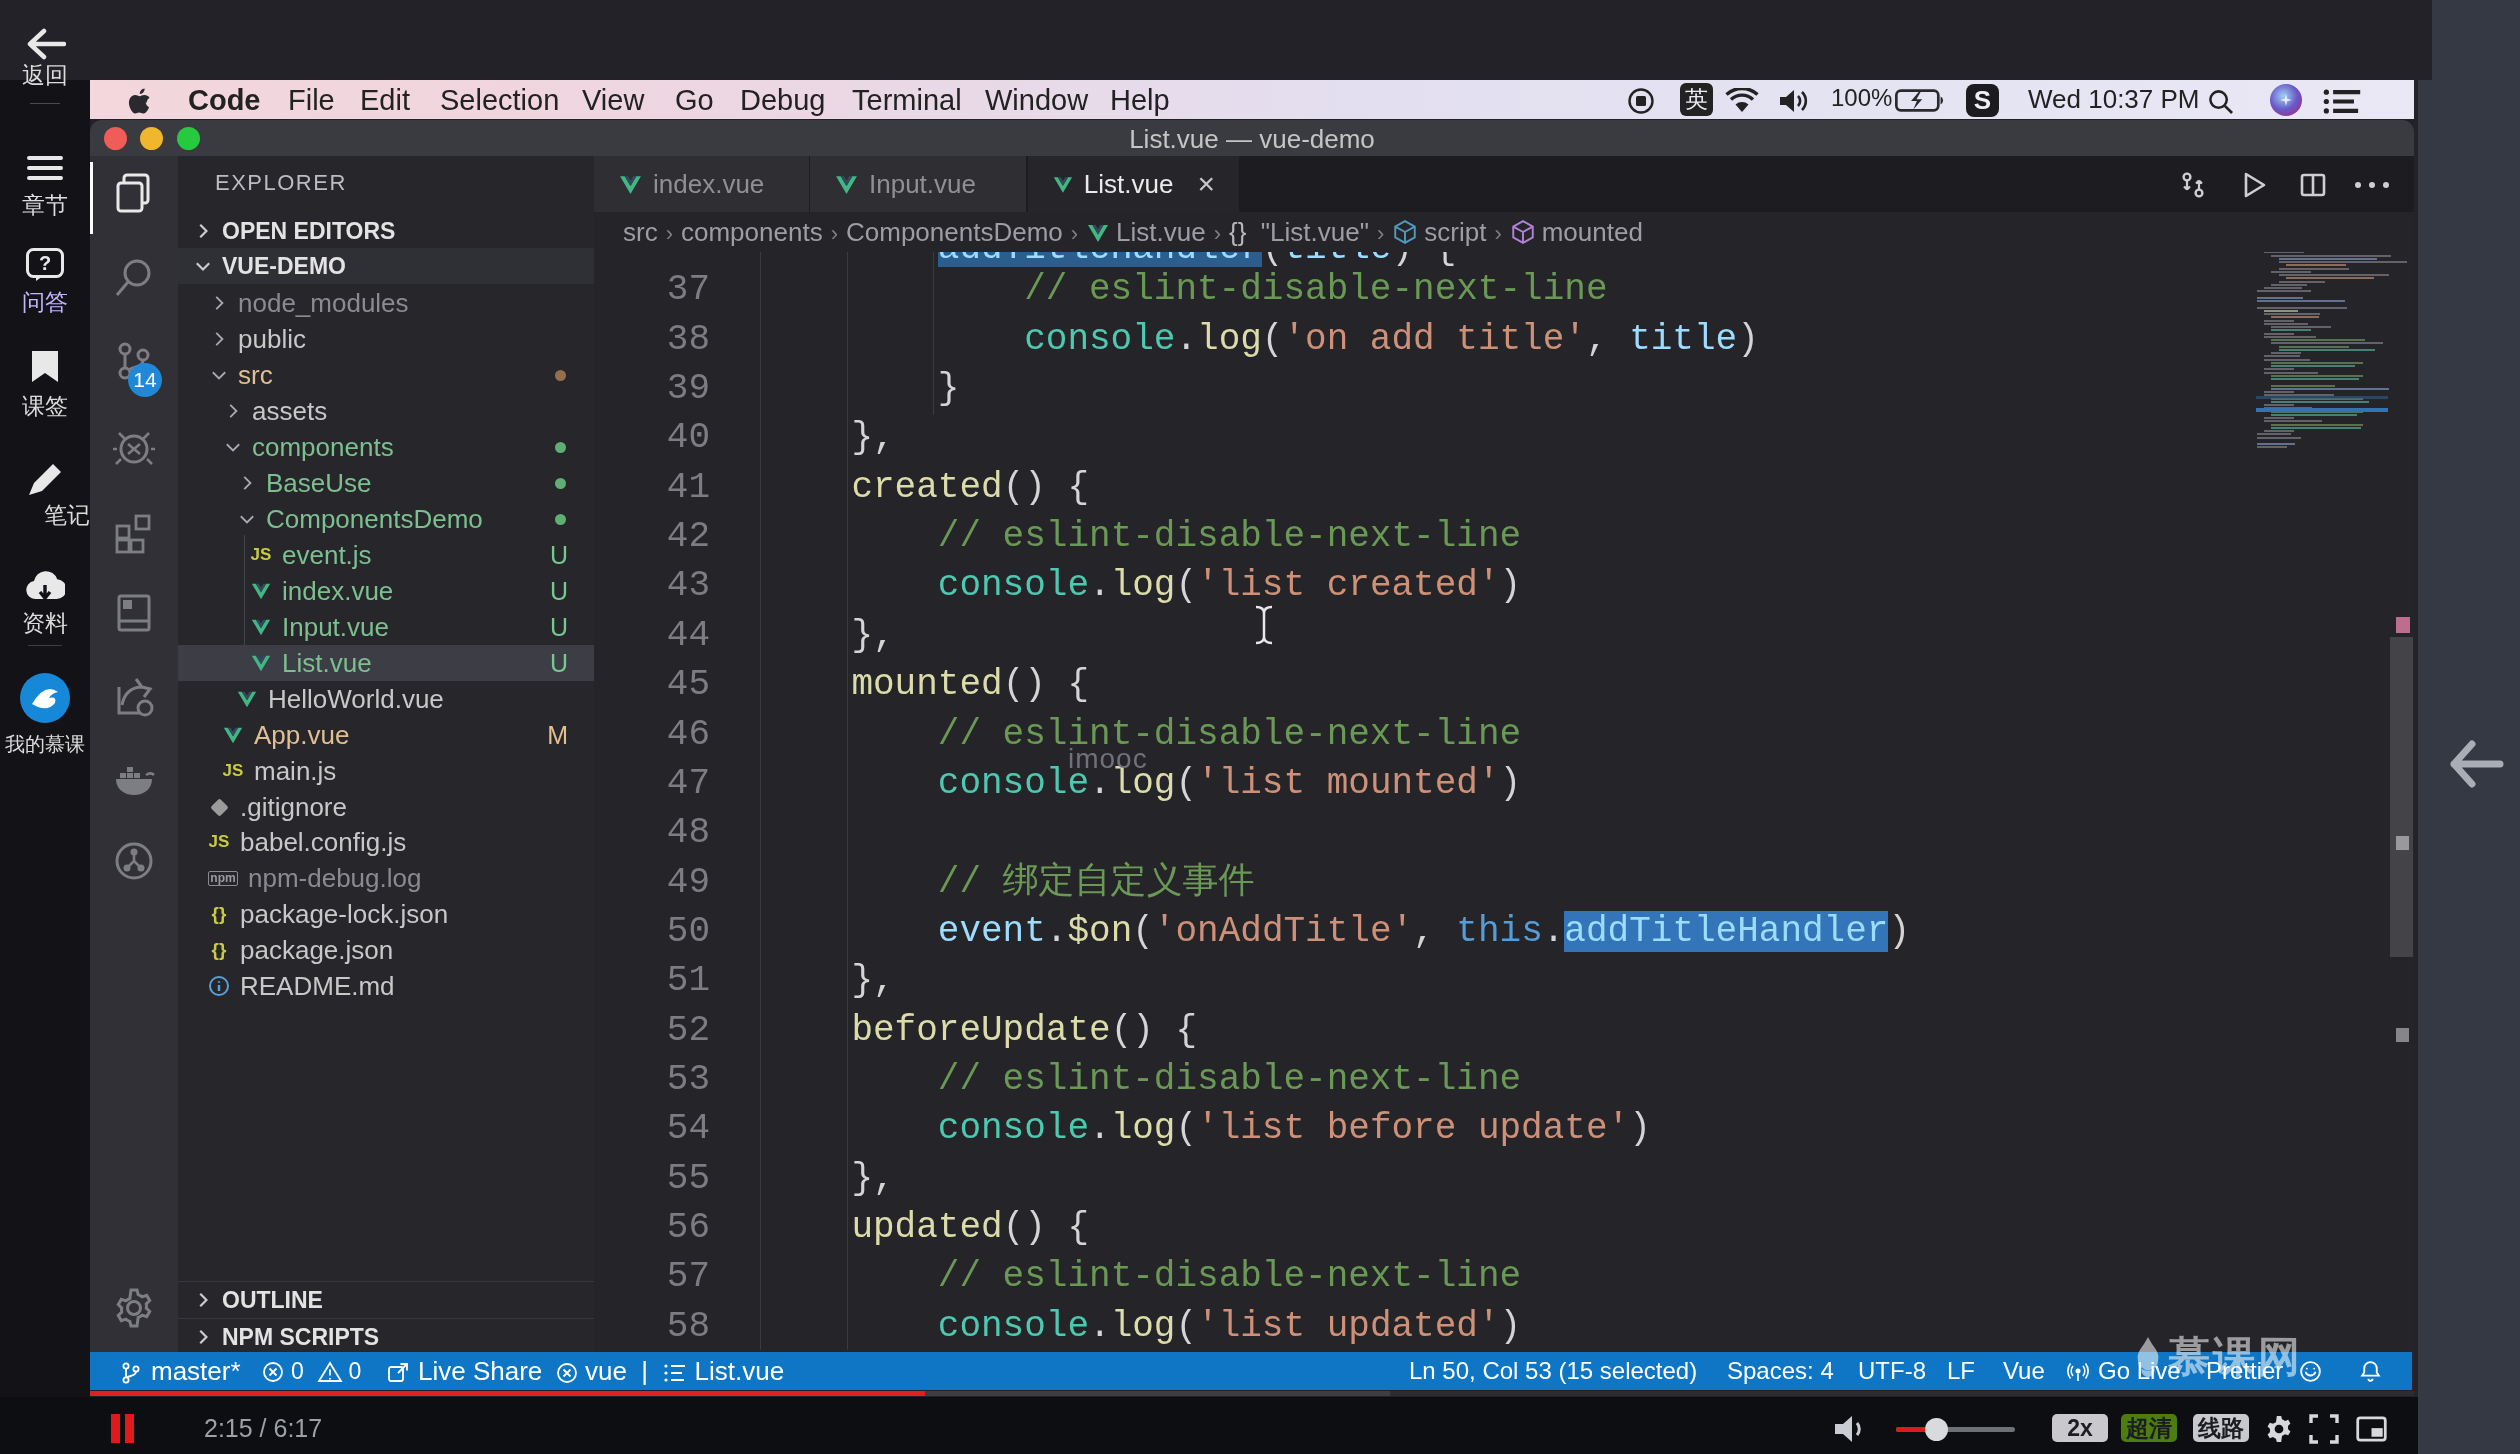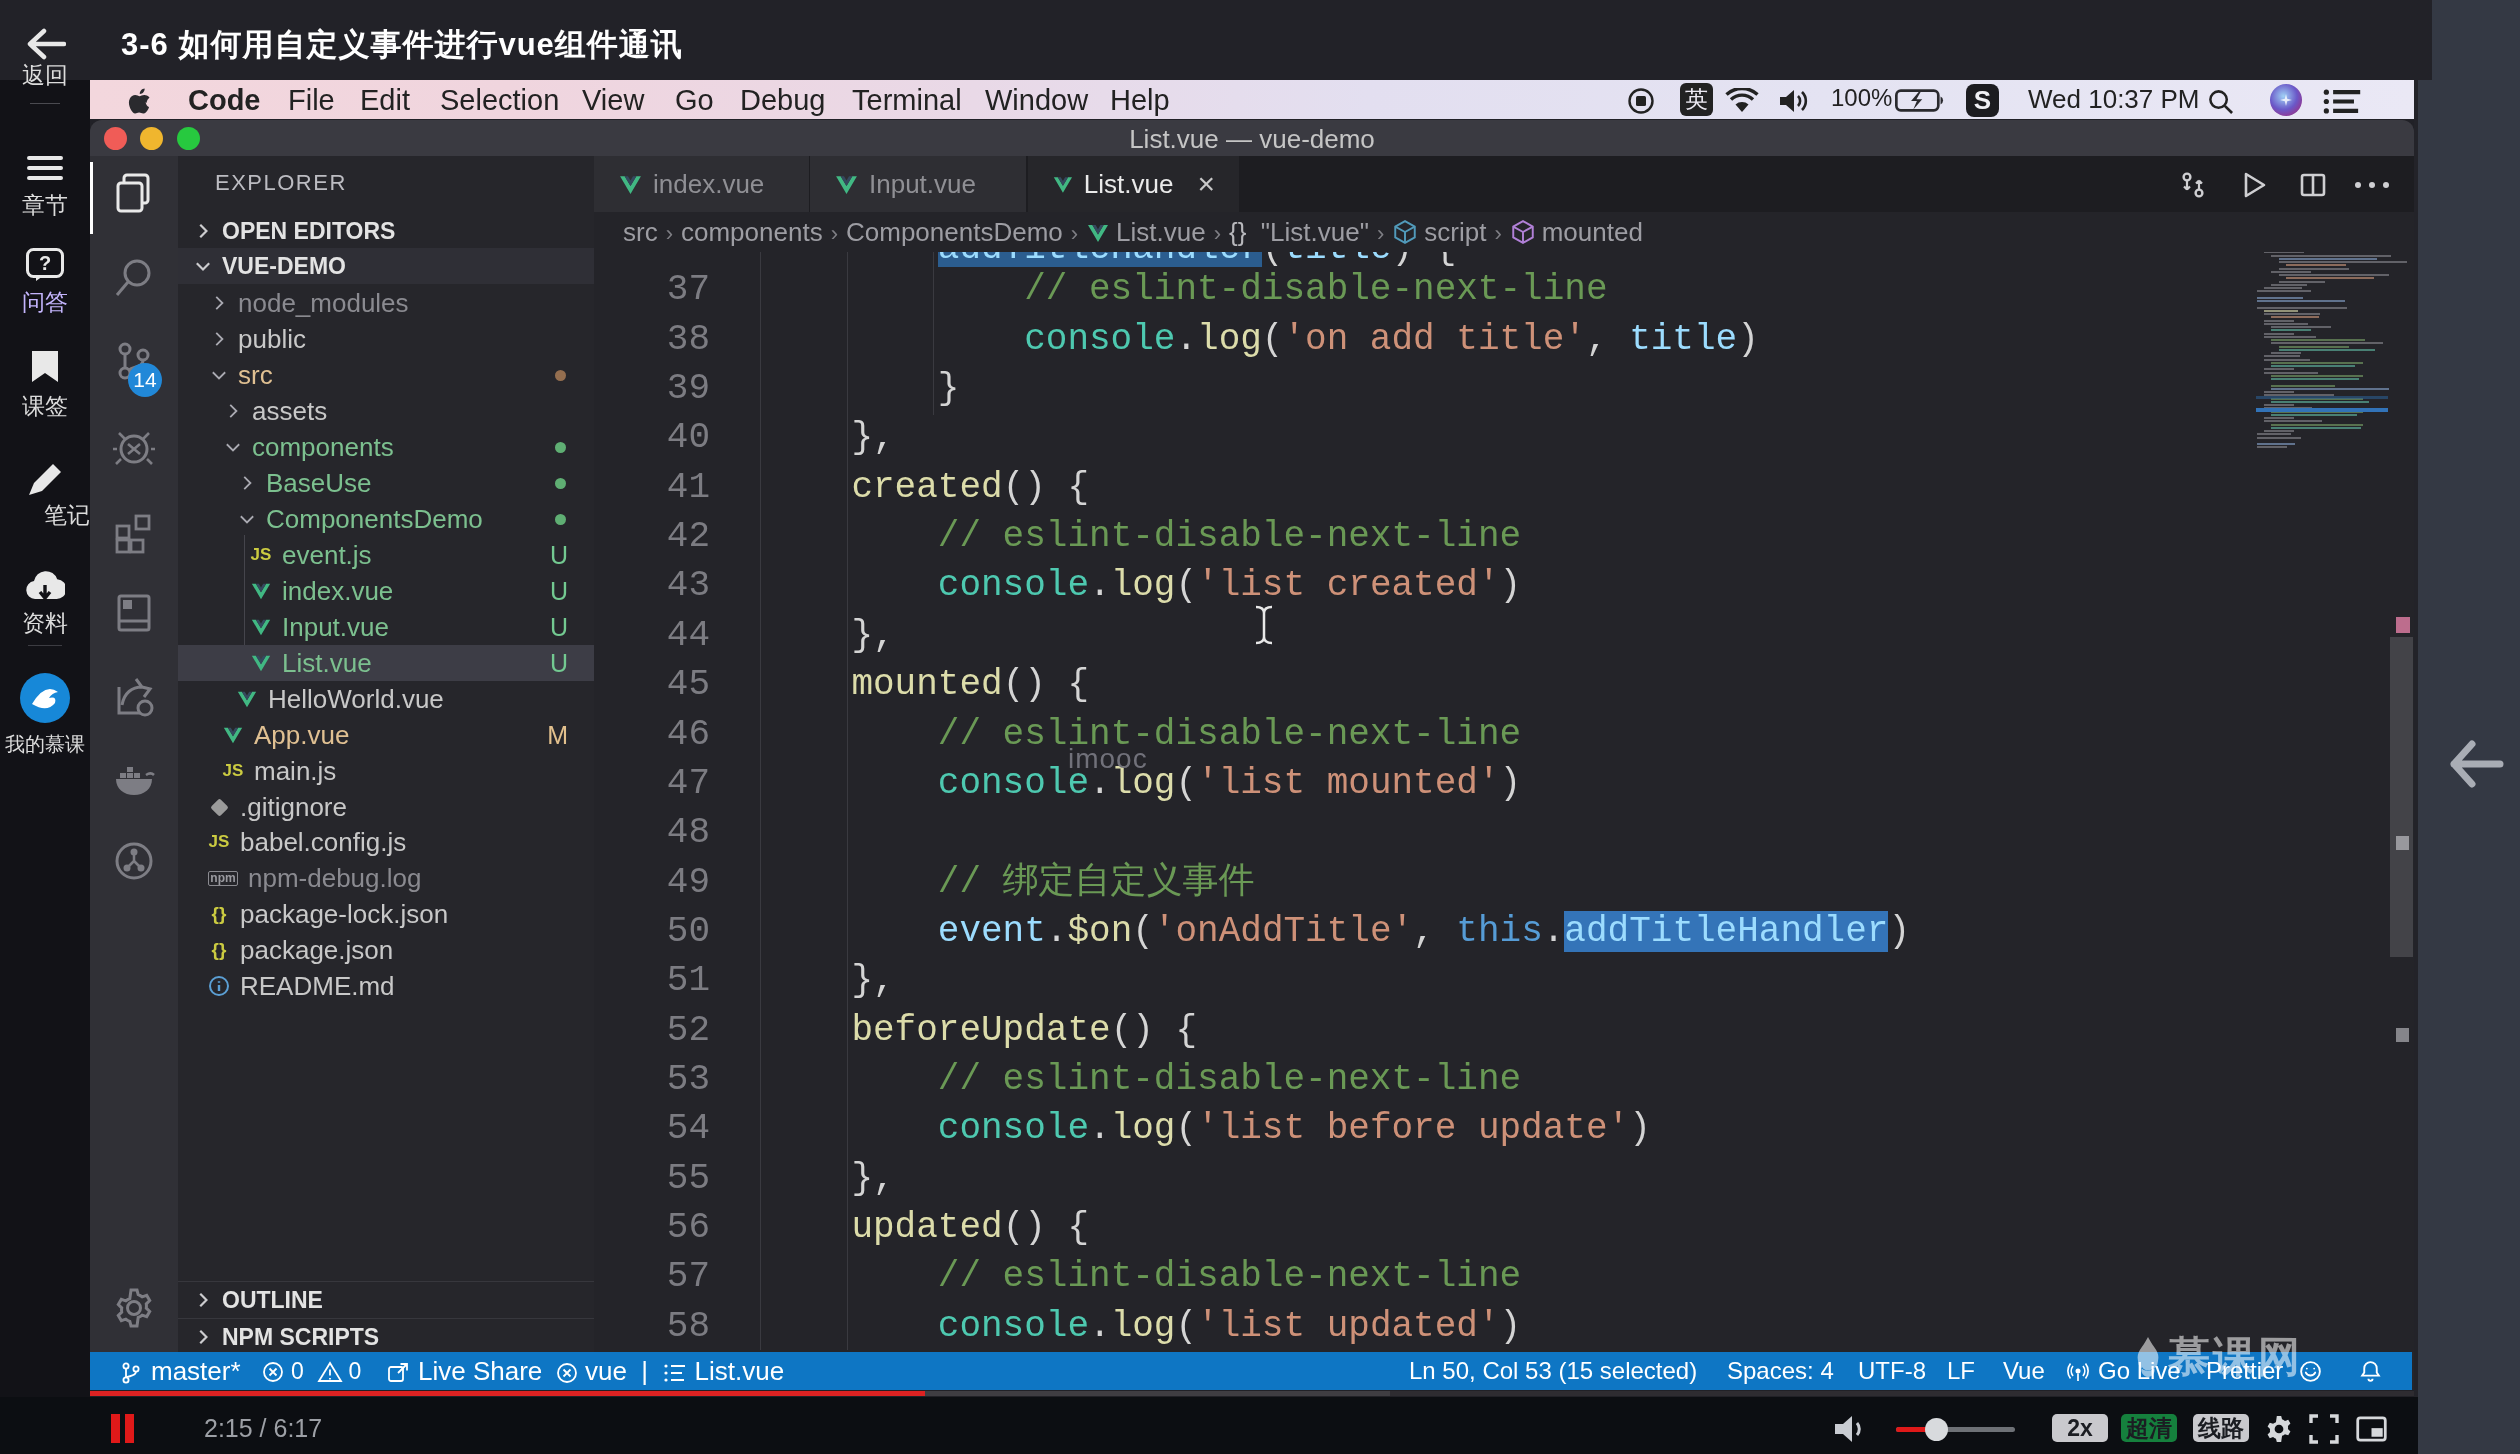--- a/index.html
+++ b/index.html
@@ -45,21 +45,20 @@
 #codeinner{position:absolute;left:-594px;top:-252px;width:2324px;height:1350px}
 .ig{position:absolute;width:1px;background:#3a3a40}
 </style></head>
 <body>
 <div id="stage">
 <div class="abs" id="graycol"></div>
 <div class="abs" id="topbar"></div>
 <div class="abs" id="darkband"></div>
 <div class="abs" id="leftcol"></div>
 <div class="abs" id="botbar"></div>
-<div class="abs" id="vtitle">3-6 如何用自定义事件进行vue组件通讯</div>
 <div class="abs" style="left:24px;top:28px;width:42px;height:32px"><svg width="42" height="32" viewBox="0 0 42 32">
         <path d="M20 3 L6 16 L20 29 M6 16 H40" stroke="#e8e8e8" stroke-width="4.5" fill="none" stroke-linecap="round" stroke-linejoin="round"></path>
       </svg></div>
 <div class="abs" style="left:0px;top:60px;width:90px;text-align:center;color:#dcdcdc;font-size:23px">返回</div>
 <div class="abs" style="left:30px;top:103px;width:30px;height:1px;background:#4a4a50"></div>
 <div class="abs" style="left:27px;top:155px"><svg width="36" height="26" viewBox="0 0 36 26" style="">
         <path d="M2 3h32M2 13h32M2 23h32" stroke="#e8e8e8" stroke-width="4" stroke-linecap="round"></path>
       </svg></div>
 <div class="abs" style="left:0px;top:190px;width:90px;text-align:center;color:#dcdcdc;font-size:23px">章节</div>
 <div class="abs" style="left:26px;top:248px"><svg width="38" height="34" viewBox="0 0 38 34" style="">
@@ -556,21 +555,21 @@
 <div class="abs" style="left:125px;top:1414px;width:9px;height:29px;background:#e01919"></div>
 <div class="abs" style="left:204px;top:1414px;color:#9da0a6;font-size:25px">2:15 / 6:17</div>
 <svg class="abs" style="left:1832px;top:1412px" width="38" height="34" viewBox="0 0 38 34">
       <path d="M3 12 h8 l9-8 v26 l-9-8 H3 Z" fill="#c9ccd2"></path>
       <path d="M25 11 a9 9 0 0 1 0 12" stroke="#c9ccd2" stroke-width="3" fill="none"></path>
     </svg>
 <div class="abs" style="left:1896px;top:1427px;width:119px;height:5px;background:#6e7176;border-radius:3px"></div>
 <div class="abs" style="left:1896px;top:1427px;width:40px;height:5px;background:#e01919;border-radius:3px"></div>
 <div class="abs" style="left:1925px;top:1418px;width:23px;height:23px;border-radius:50%;background:#d8dadd"></div>
 <div class="abs" style="left:2052px;top:1414px;min-width:56px;height:28px;background:#c9c9cd;border-radius:5px;color:#1b1d22;font-size:23px;font-weight:bold;text-align:center;line-height:29px;padding:0 5px">2x</div>
-<div class="abs" style="left:2121px;top:1414px;min-width:56px;height:28px;background:#15803d;border-radius:5px;color:#1b1d22;font-size:23px;font-weight:bold;text-align:center;line-height:29px;padding:0 5px">超清</div>
+<div class="abs" style="left:2121px;top:1414px;min-width:56px;height:28px;background:#4d7c0f;border-radius:5px;color:#1b1d22;font-size:23px;font-weight:bold;text-align:center;line-height:29px;padding:0 5px">超清</div>
 <div class="abs" style="left:2193px;top:1414px;min-width:56px;height:28px;background:#c9c9cd;border-radius:5px;color:#1b1d22;font-size:23px;font-weight:bold;text-align:center;line-height:29px;padding:0 5px">线路</div>
 <svg class="abs" style="left:2263px;top:1413px" width="32" height="32" viewBox="0 0 44 44">
       <path fill="#d6d8db" d="M19 4 h6 l1.2 4.6 a14 14 0 0 1 4 2.3 l4.5-1.5 3 5.2 -3.4 3.3 a14 14 0 0 1 0 4.2 l3.4 3.3 -3 5.2 -4.5-1.5 a14 14 0 0 1-4 2.3 L25 40 h-6 l-1.2-4.6 a14 14 0 0 1-4-2.3 l-4.5 1.5 -3-5.2 3.4-3.3 a14 14 0 0 1 0-4.2 L6.3 18.6 l3-5.2 4.5 1.5 a14 14 0 0 1 4-2.3z"></path>
       <circle cx="22" cy="22" r="6" fill="#0c0e12"></circle>
     </svg>
 <svg class="abs" style="left:2308px;top:1413px" width="32" height="32" viewBox="0 0 32 32">
       <path d="M3 10 V3 h7 M22 3 h7 v7 M29 22 v7 h-7 M10 29 H3 v-7" fill="none" stroke="#d6d8db" stroke-width="3.4"></path>
     </svg>
 <svg class="abs" style="left:2356px;top:1416px" width="31" height="26" viewBox="0 0 36 30">
       <rect x="2" y="2" width="32" height="26" rx="3" fill="none" stroke="#d6d8db" stroke-width="3.2"></rect>

